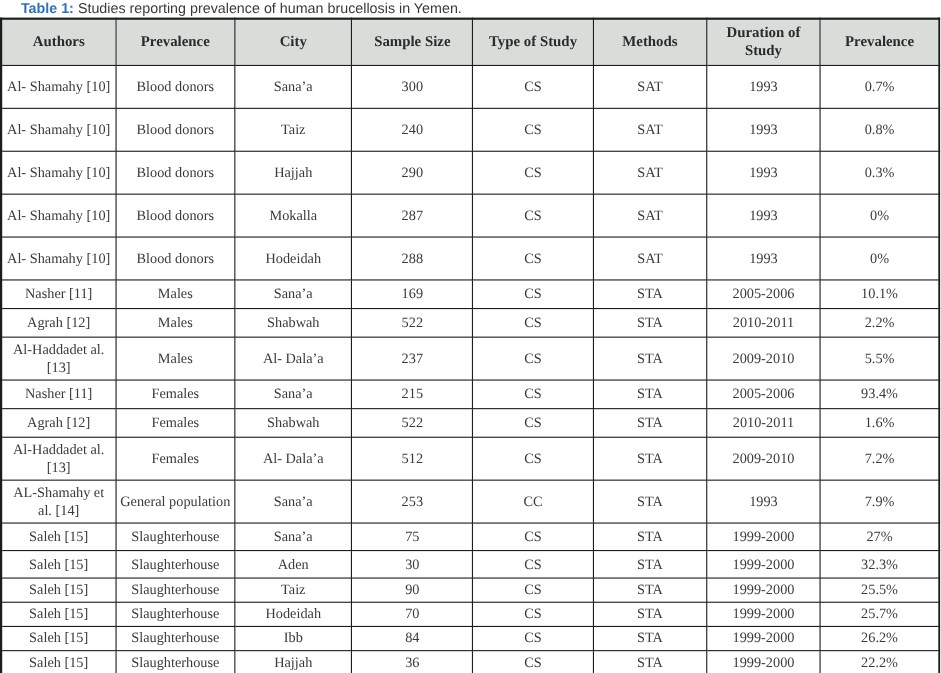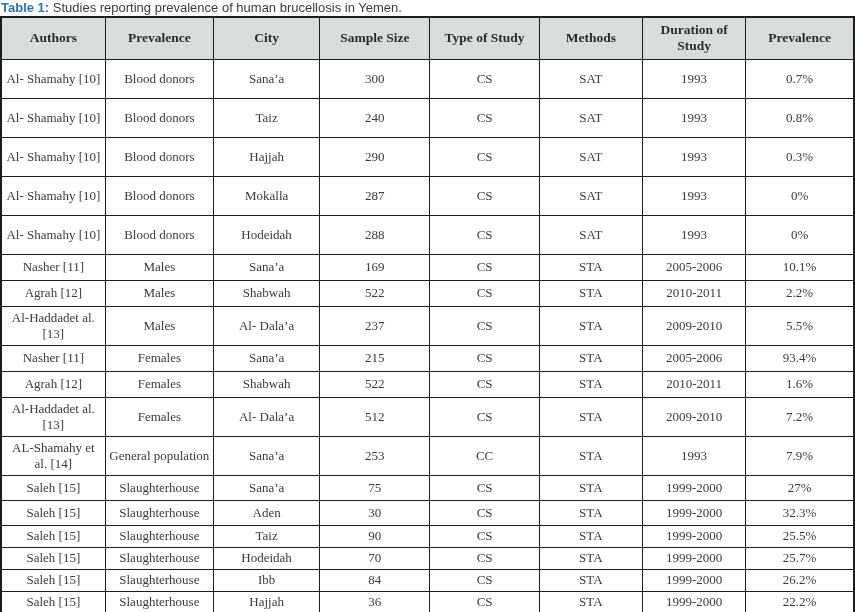--- a/index.html
+++ b/index.html
@@ -8,21 +8,21 @@
     height: 612px;
     box-sizing: border-box;
     background: #ffffff;
     font-family: "Liberation Sans", sans-serif;
     overflow: hidden;
   }
   .caption {
     font-size: 13px;
     line-height: 14px;
     height: 14px;
-    padding: 1px 0 1px 1px;
+    padding: 1px 0 1px 19px;
     color: var(--text, #3f3f3f);
     white-space: nowrap;
   }
   .caption .accent {
     color: var(--accent, #2e73b8);
     font-weight: bold;
   }
   table.studies {
     border-collapse: collapse;
     table-layout: fixed;

